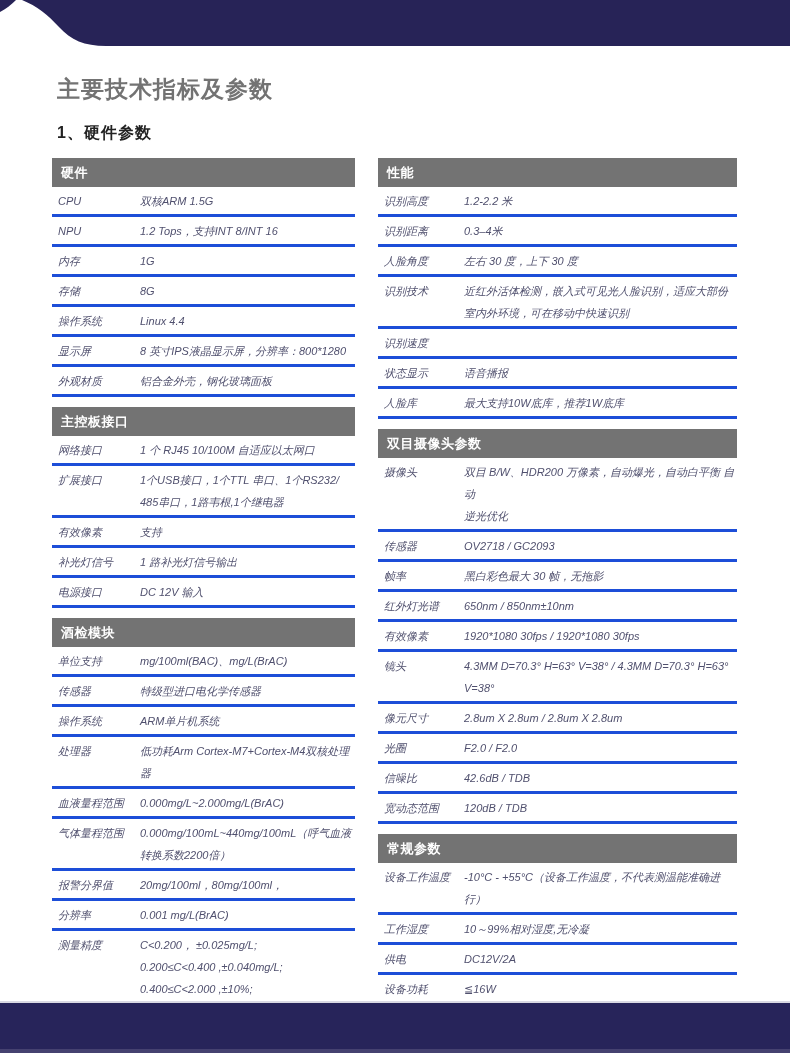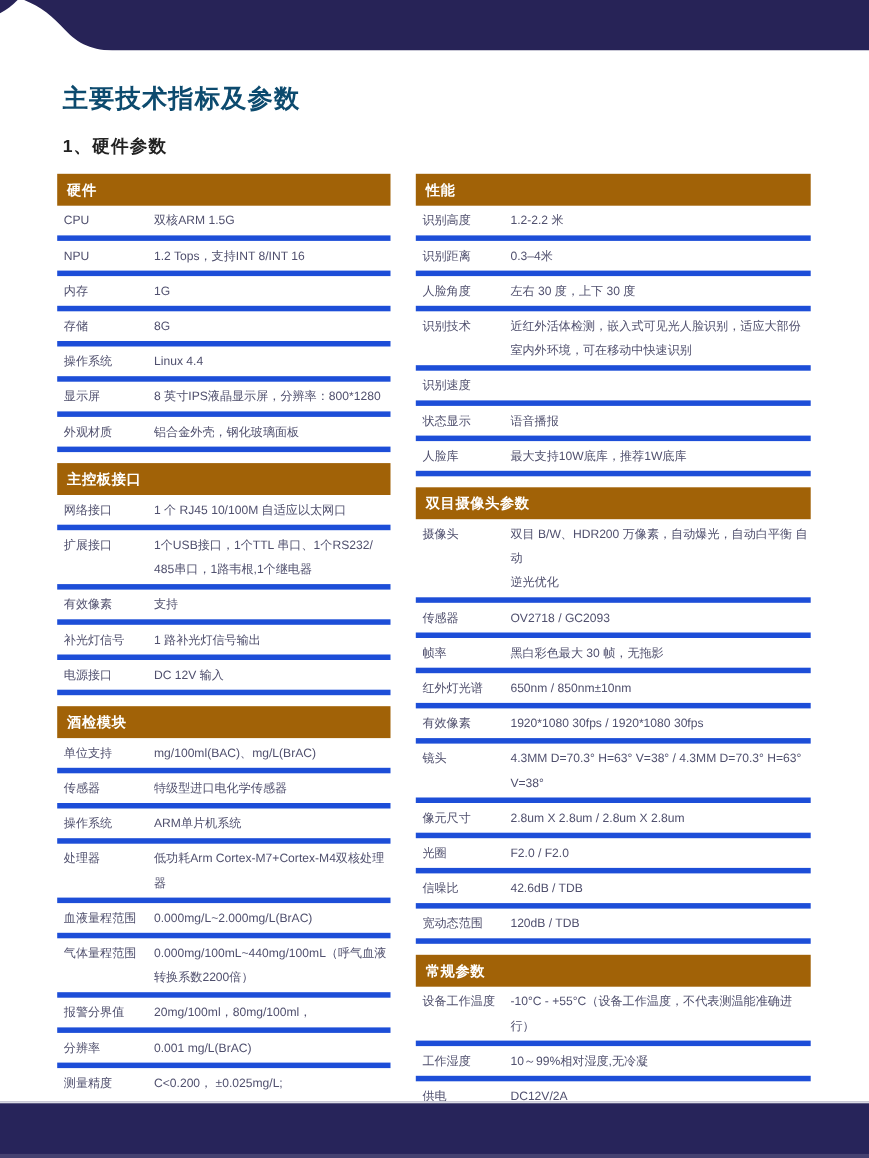--- a/index.html
+++ b/index.html
@@ -14,39 +14,40 @@
   .bottom-band{
     position:absolute;left:0;bottom:0;width:790px;height:50px;
     background:#27245a;border-top:2px solid #d9d9e3;
   }
   .bottom-band .edge{
     position:absolute;left:0;bottom:0;width:100%;height:4px;background:#454170;
   }
   
   .content{position:absolute;top:46px;left:0;width:790px;}
   .page-title{
-    margin:28px 0 0 57px;font-size:23px;font-weight:bold;color:#0c4a6e;
+    margin:28px 0 0 57px;font-size:23px;font-weight:bold;color:#737373;
     letter-spacing:1px;
   }
   .page-subtitle{
     margin:18px 0 0 57px;font-size:16px;font-weight:bold;color:#222222;
     letter-spacing:1px;
   }
   .columns{display:flex;margin-top:14px;}
   .col{display:flex;flex-direction:column;}
   .col-left{margin-left:52px;width:303px;}
   .col-right{margin-left:23px;width:359px;}
   .spec-table{margin-bottom:10px;}
   .thead{
-    background:#a16207;color:#ffffff;font-weight:bold;font-size:13px;
+    background:#737373;color:#ffffff;font-weight:bold;font-size:13px;
     height:29px;line-height:29px;padding-left:9px;letter-spacing:.5px;
   }
   .trow{
-    display:flex;border-bottom:5px solid #1d4ed8;
+    display:flex;border-bottom:3px solid #1d4ed8;
     padding:3px 0 2px 0;
+    font-style:italic;
   }
   .tlabel{
     flex:0 0 88px;padding-left:6px;box-sizing:border-box;
     font-size:11px;color:#50506e;line-height:22px;white-space:nowrap;
   }
   .col-right .tlabel{flex-basis:86px;}
   .tvalue{
     flex:1 1 auto;font-size:11px;color:#50506e;line-height:22px;
     white-space:pre-line;
   }

